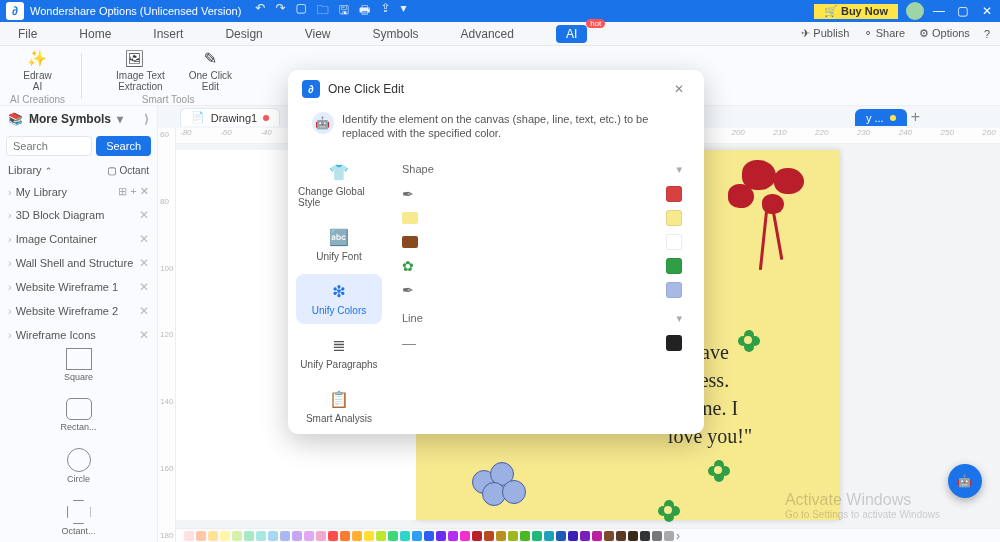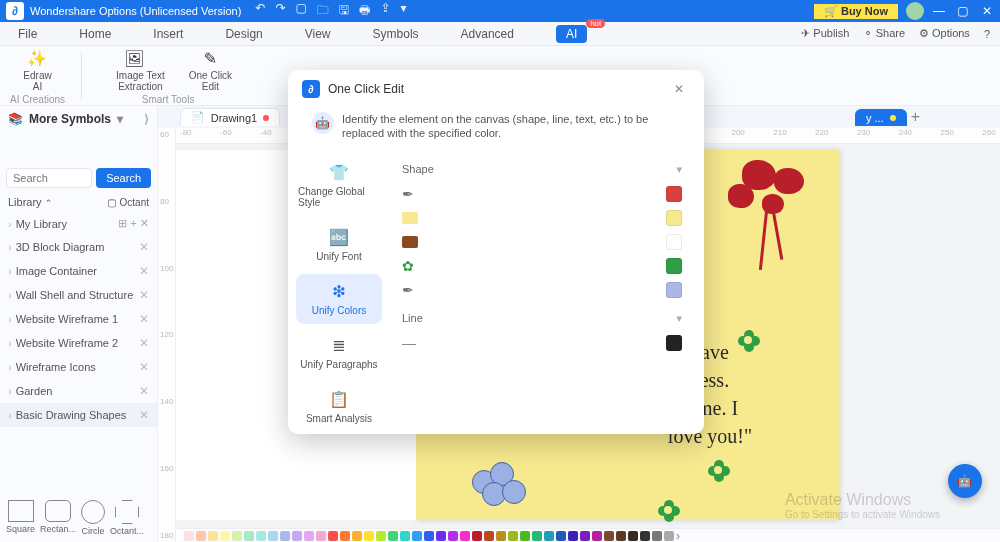--- a/index.html
+++ b/index.html
@@ -24,48 +24,48 @@
 .ribbon .grp { display: flex; flex-direction: column; align-items: center; }
 .ribbon .btn-col { display: flex; flex-direction: column; align-items: center; cursor: pointer; padding: 2px 6px; }
 .ribbon .btn-col .ico { font-size: 16px; margin-bottom: 2px;}
 .ribbon .btn-col .lbl { font-size: 10px; text-align: center; line-height: 1.1; color: #555; }
 .ribbon .grp-label { font-size: 10px; color: #999; margin-top: 0px; }
 .ribbon .row { display: flex; gap: 12px; }
 .ribbon .sep { width: 1px; height: 46px; background: #e2e2e2; }
 .workspace { display: flex; height: 436px; }
 .sidebar { width: 158px; background: #fafbfe; border-right: 1px solid #eee; display: flex; flex-direction: column; }
 .sb-head { padding: 6px 8px; display: flex; align-items: center; gap: 6px; font-size: 12px; font-weight: 600; }
-.sb-search { display: flex; gap: 4px; padding: 4px 6px; margin-top: 32px; }
+.sb-search { display: flex; gap: 4px; padding: 4px 6px; }
 .sb-search input { flex: 1; border: 1px solid #e2e6ee; border-radius: 4px; padding: 3px 6px; font-size: 11px; width: 50px; }
 .sb-search button { background: #1a73e8; color: #fff; border: none; border-radius: 4px; padding: 3px 10px; font-size: 11px; cursor: pointer; }
 .sb-row { display: flex; justify-content: space-between; padding: 4px 8px; font-size: 11px; color: #555; align-items: center;}
 .sb-row .mini { font-size: 10px; cursor: pointer; }
 .sb-list { overflow: hidden; flex: 1; }
 .sb-item { display: flex; align-items: center; justify-content: space-between; padding: 5px 8px; font-size: 11px; color: #555; cursor: pointer; }
 .sb-item .x { color: #bbb; font-size: 12px; }
 .sb-item .chev { color: #bbb; margin-right: 4px; }
 .sb-item.active { background: #eef3fb; }
-.sb-thumbs { display: flex; gap: 5px; padding: 6px; }
+.sb-thumbs { display: flex; gap: 16px; padding: 6px; flex-direction: column; }
 .sb-thumbs .th { display: flex; flex-direction: column; align-items: center; gap: 2px; }
 .sb-thumbs .shape-sq { width: 26px; height: 22px; border: 1px solid #888; }
 .sb-thumbs .shape-rr { width: 26px; height: 22px; border: 1px solid #888; border-radius: 5px; }
 .sb-thumbs .shape-ci { width: 24px; height: 24px; border: 1px solid #888; border-radius: 50%; }
 .sb-thumbs .shape-oc { width: 24px; height: 24px; border: 1px solid #888; clip-path: polygon(30% 0,70% 0,100% 30%,100% 70%,70% 100%,30% 100%,0 70%,0 30%); }
 .sb-thumbs .lbl { font-size: 9px; color: #666; }
 .canvas-area { flex: 1; position: relative; display: flex; flex-direction: column; }
 .vruler { position: absolute; left: 0; top: 22px; width: 18px; bottom: 0; background: #fdfdfd; border-right: 1px solid #eee; font-size: 8px; color: #bbb; display: flex; flex-direction: column; justify-content: space-between; padding: 2px; }
 .tabs-row { height: 22px; background: #f3f6fb; display: flex; align-items: center; padding-left: 22px; gap: 4px; position: relative; }
 .doc-tab { background: #fff; border: 1px solid #e2e6ee; border-bottom: none; border-radius: 6px 6px 0 0; padding: 2px 10px; font-size: 11px; display: flex; align-items: center; gap: 6px; cursor: pointer;}
 .doc-tab .dot { width: 6px; height: 6px; background: #f55; border-radius: 50%; }
 .doc-tab.blue { background: #1a73e8; color: #fff; border-color: #1a73e8; }
 .doc-tab.blue .dot { background: #ffe54a; }
 .tabs-row .tab2group { position: absolute; right: 80px; display: flex; gap: 4px; align-items:center; }
 .tabs-row .plus { font-size: 16px; color: #888; cursor: pointer; }
 .hruler { height: 16px; margin-left: 18px; background: #fdfdfd; border-bottom: 1px solid #eee; font-size: 8px; color: #bbb; display: flex; justify-content: space-between; padding: 0 4px; gap:6px; overflow:hidden;}
-.hruler span { flex:0 0 auto; }
+.hruler span { flex:0 0 auto;font-style:italic; }
 .canvas { flex: 1; margin-left: 18px; background: #f3f4f6; position: relative; overflow: hidden; }
 .page { position: absolute; left: 240px; top: 6px; width: 424px; height: 370px; background: #f7e98e; box-shadow: 0 0 6px rgba(0,0,0,.15); }
 .page::before { content:""; position:absolute; left:-240px; top:0; width:240px; height:100%; background:#fff; }
 .page .rose { position: absolute; right: 14px; top: 4px; width: 110px; height: 120px; }
 .page .rose .bl { position: absolute; background: #b91f2a; border-radius: 50% 60% 55% 50%; }
 .page .rose .stem { position: absolute; width: 3px; background: #b91f2a; }
 .page .gflower { position: absolute; width: 22px; height: 22px; }
 .page .gflower::before, .page .gflower::after { content: ""; position: absolute; width: 10px; height: 10px; background: #2f9e44; border-radius: 50%; }
 .page .gflower::before { left: 0; top: 6px; box-shadow: 12px 0 #2f9e44, 6px -6px #2f9e44, 6px 6px #2f9e44; }
 .page .gflower::after { left: 6px; top: 6px; width: 8px; height: 8px; background: #f7e98e; border-radius:50%; box-shadow:none; }

